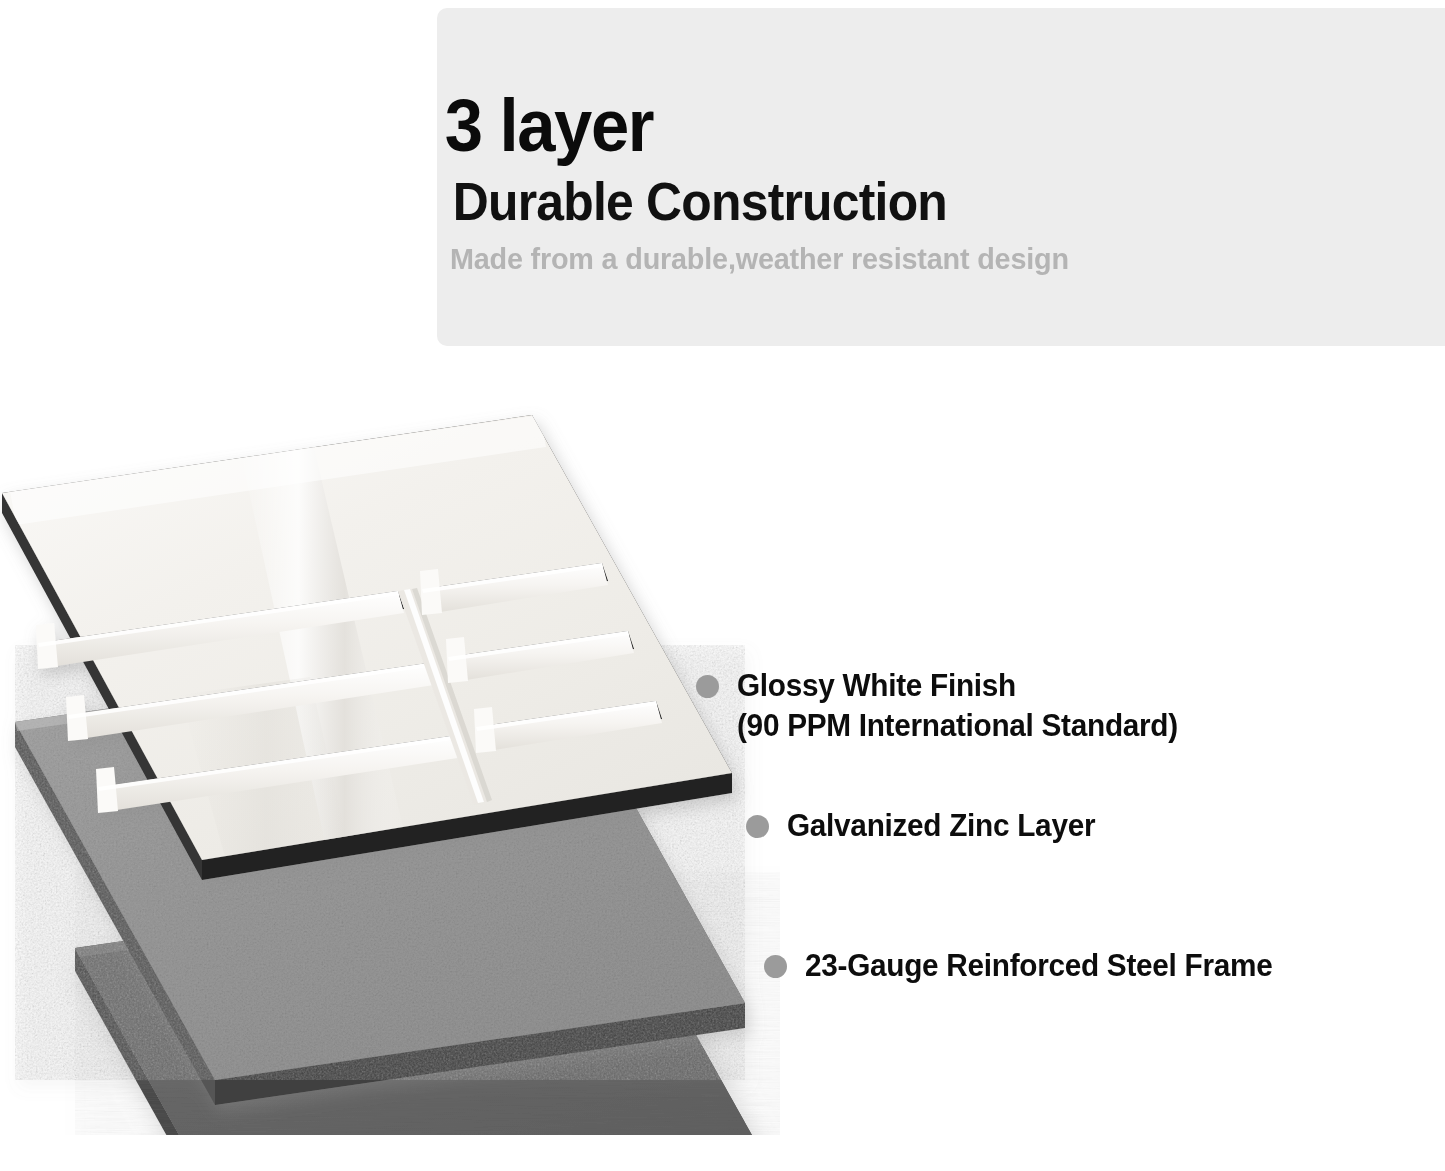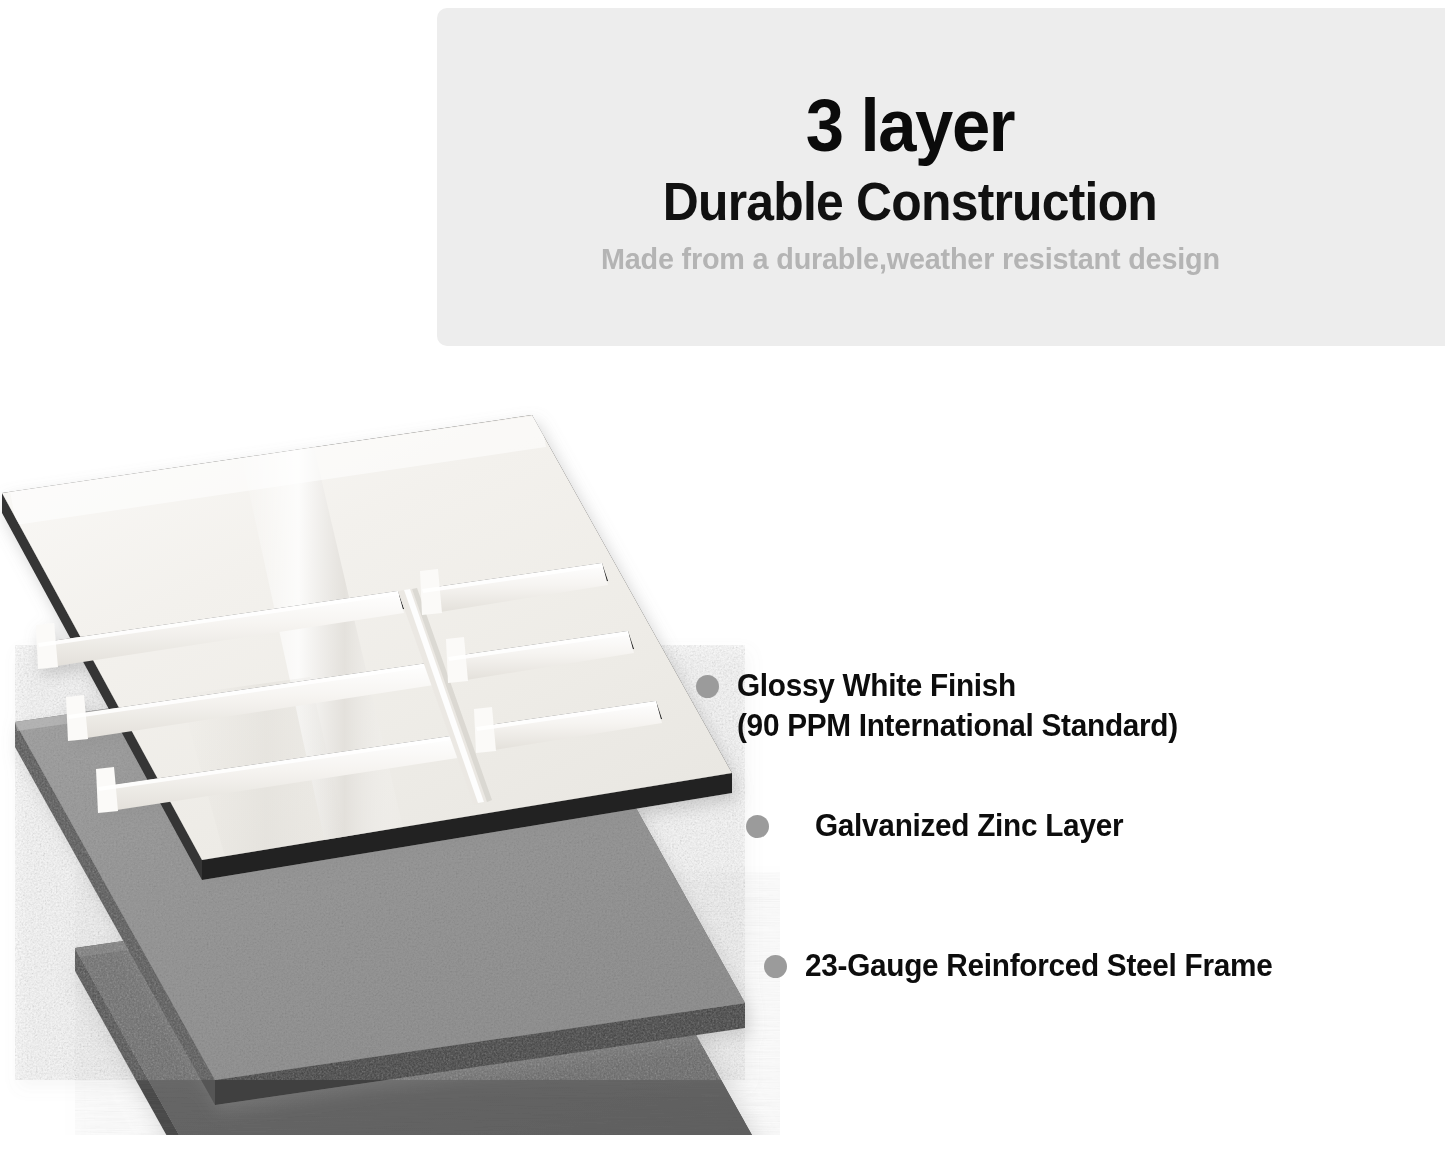--- a/index.html
+++ b/index.html
@@ -17,21 +17,21 @@
     left:437px; top:8px;
     width:1008px; height:338px;
     background:#ededed;
     border-radius:10px 0 0 10px;
     box-sizing:border-box;
   }
   #header-inner{
     position:absolute;
     left:0; right:62px; top:0; bottom:0;
     display:flex; flex-direction:column;
-    align-items:center; justify-content:center;
+    align-items:flex-start; justify-content:center;
     padding-top:8px;
   }
   #title-main{
     font-size:74px;
     font-weight:bold;
     color:#0b0b0b;
     letter-spacing:-1.5px;
     line-height:1.0;
     margin:0 0 12px 0;
     transform:scaleX(0.93);
@@ -88,21 +88,21 @@
     font-size:31px;
     font-weight:bold;
     color:#0d0d0d;
     line-height:1.30;
     letter-spacing:-0.3px;
     transform:scaleX(0.96);
     transform-origin:left center;
     white-space:nowrap;
   }
   #feature-0{ left:696px; top:666px; }
-  #feature-1{ left:746px; top:806px;gap:28px; }
+  #feature-1{ left:746px; top:806px; }
   #feature-2{ left:764px; top:946px; }
 </style>
 </head>
 <body>
 
 <div id="header-panel">
   <div id="header-inner">
     <div id="title-main">3 layer</div>
     <div id="title-sub">Durable Construction</div>
     <div id="title-tagline">Made from a durable,weather resistant design</div>

